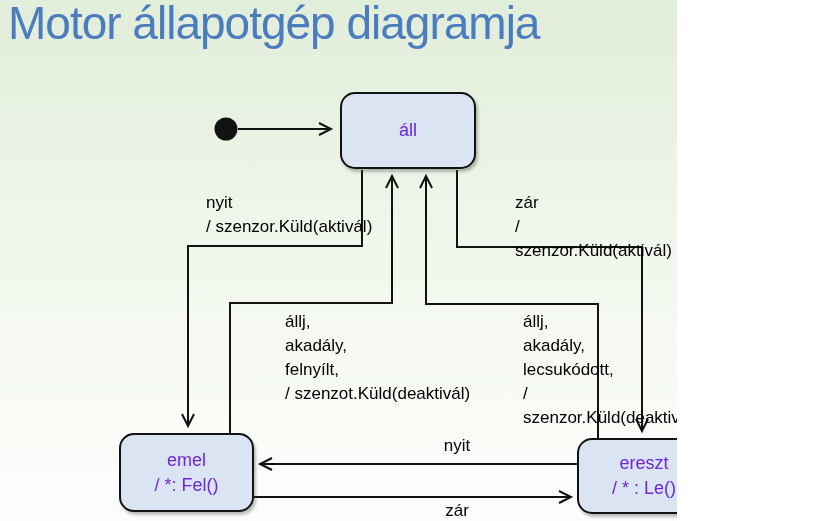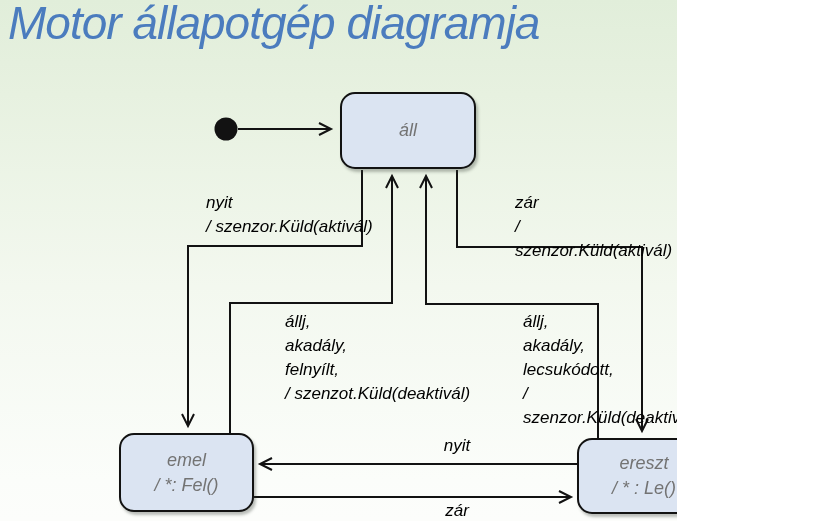--- a/index.html
+++ b/index.html
@@ -7,21 +7,20 @@
     padding: 0;
     background: #ffffff;
     font-family: "Liberation Sans", sans-serif;
   }
   .slide {
     position: relative;
     width: 677px;
     height: 521px;
     overflow: hidden;
     background: linear-gradient(to bottom, #e1eeda 0%, #e7f1e0 18%, #f3f8ef 55%, #fbfdfa 92%, #fcfdfb 100%);
-    font-style: italic;
   }
   .slide-title {
     position: absolute;
     left: 8px;
     top: -4px;
     margin: 0;
     font-size: 46px;
     font-weight: 300;
     letter-spacing: -1px;
     color: #4b7cbe;
@@ -36,21 +35,21 @@
     position: absolute;
     box-sizing: border-box;
     background: #dbe4f2;
     border: 2.5px solid #121212;
     border-radius: 15px;
     box-shadow: 2px 3px 3px rgba(60, 70, 60, 0.35);
     display: flex;
     flex-direction: column;
     align-items: center;
     justify-content: center;
-    color: #737373;
+    color: #6d28d9;
     font-size: 18px;
     line-height: 25px;
     text-align: center;
   }
   .state-all    { left: 340px; top:  92px; width: 136px; height: 77px; }
   .state-emel   { left: 119px; top: 433px; width: 135px; height: 79px; }
   .state-ereszt { left: 577px; top: 438px; width: 134px; height: 76px; }
   .t-label {
     position: absolute;
     color: #000000;

